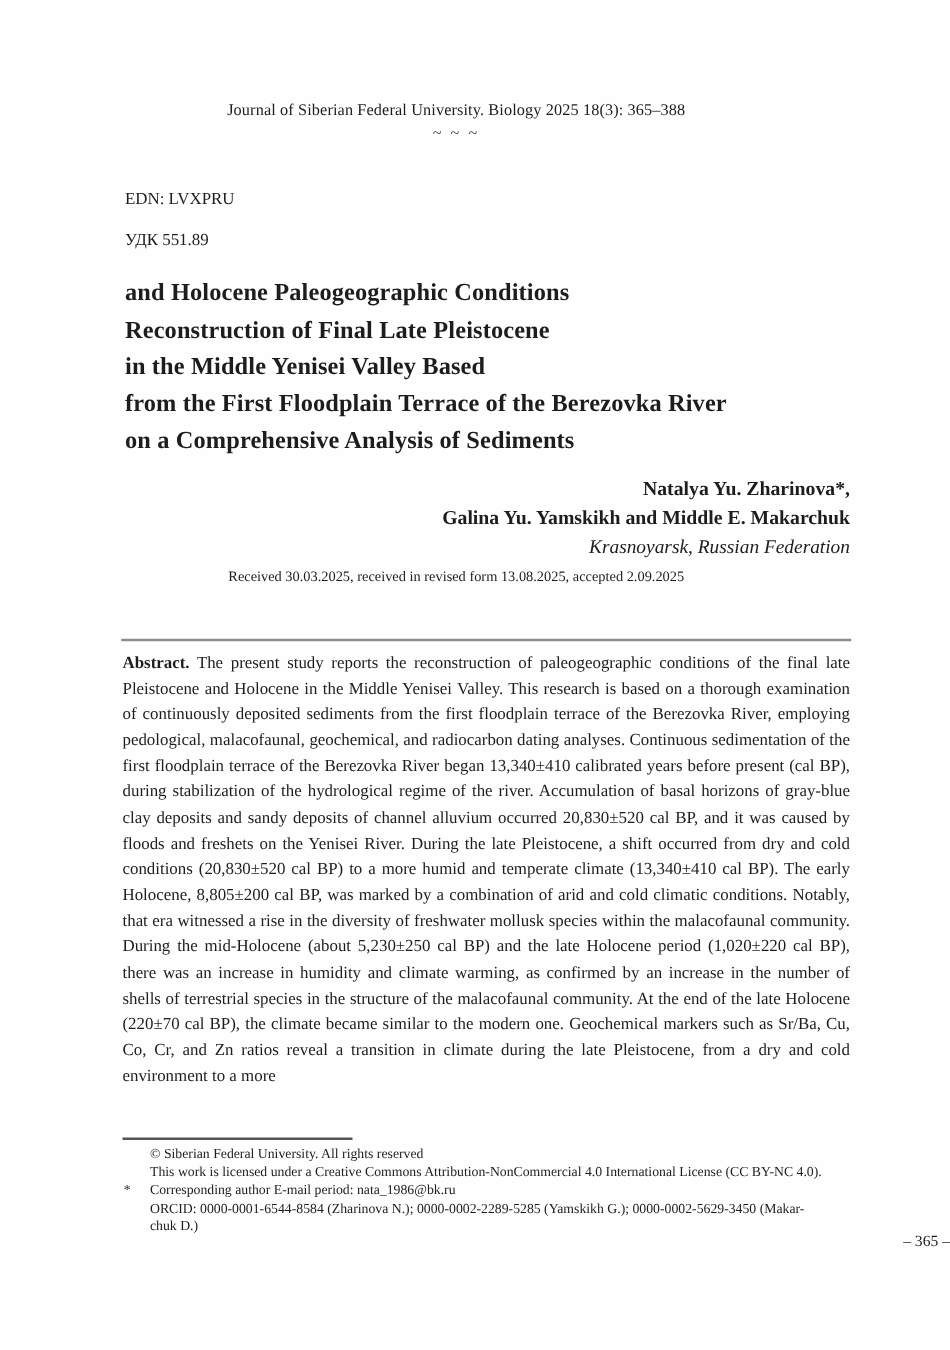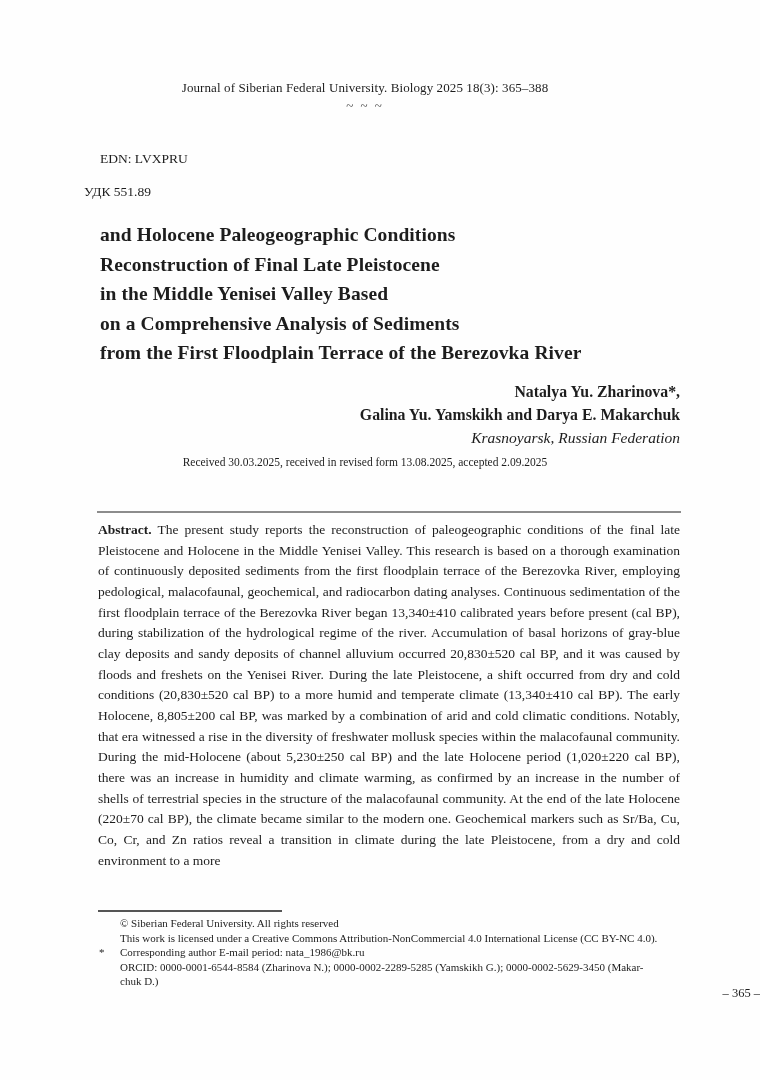--- a/index.html
+++ b/index.html
@@ -34,21 +34,21 @@
     color: #3a3a3a;
   }
   .edn {
     position: absolute;
     left: 100px;
     top: 151px;
     font-size: 13.5px;
   }
   .udk {
     position: absolute;
-    left: 84px;
+    left: 100px;
     top: 184px;
     font-size: 13.5px;
   }
   .title {
     position: absolute;
     left: 100px;
     top: 220px;
     width: 580px;
     margin: 0;
     font-size: 19.5px;
@@ -139,27 +139,27 @@
   <div class="centered-band tildes">~ ~ ~</div>
 
   <div class="edn">EDN: LVXPRU</div>
 
   <div class="udk">УДК 551.89</div>
 
   <h1 class="title">
     <span class="tline">and Holocene Paleogeographic Conditions</span>
     <span class="tline">Reconstruction of Final Late Pleistocene</span>
     <span class="tline">in the Middle Yenisei Valley Based</span>
+    <span class="tline">from the First Floodplain Terrace of the Berezovka River</span>
     <span class="tline">on a Comprehensive Analysis of Sediments</span>
-    <span class="tline">from the First Floodplain Terrace of the Berezovka River</span>
   </h1>
 
   <div class="authors">
     <div class="author-name">Natalya Yu. Zharinova*,</div>
-    <div class="author-name">Galina Yu. Yamskikh and Darya E. Makarchuk</div>
+    <div class="author-name">Galina Yu. Yamskikh and Middle E. Makarchuk</div>
     <div class="affiliation">Krasnoyarsk, Russian Federation</div>
   </div>
 
   <div class="centered-band received">Received 30.03.2025, received in revised form 13.08.2025, accepted 2.09.2025</div>
 
   <div class="abstract-rule"></div>
 
   <p class="abstract"><span class="b">Abstract.</span> <span>The present study reports the reconstruction of paleogeographic conditions of the final late Pleistocene and Holocene in the Middle Yenisei Valley. This research is based on a thorough examination of continuously deposited sediments from the first floodplain terrace of the Berezovka River, employing pedological, malacofaunal, geochemical, and radiocarbon dating analyses. Continuous sedimentation of the first floodplain terrace of the Berezovka River began 13,340±410 calibrated years before present (cal BP), during stabilization of the hydrological regime of the river. Accumulation of basal horizons of gray-blue clay deposits and sandy deposits of channel alluvium occurred 20,830±520 cal BP, and it was caused by floods and freshets on the Yenisei River. During the late Pleistocene, a shift occurred from dry and cold conditions (20,830±520 cal BP) to a more humid and temperate climate (13,340±410 cal BP). The early Holocene, 8,805±200 cal BP, was marked by a combination of arid and cold climatic conditions. Notably, that era witnessed a rise in the diversity of freshwater mollusk species within the malacofaunal community. During the mid-Holocene (about 5,230±250 cal BP) and the late Holocene period (1,020±220 cal BP), there was an increase in humidity and climate warming, as confirmed by an increase in the number of shells of terrestrial species in the structure of the malacofaunal community. At the end of the late Holocene (220±70 cal BP), the climate became similar to the modern one. Geochemical markers such as Sr/Ba, Cu, Co, Cr, and Zn ratios reveal a transition in climate during the late Pleistocene, from a dry and cold environment to a more</span></p>
 
   <div class="foot-rule"></div>

